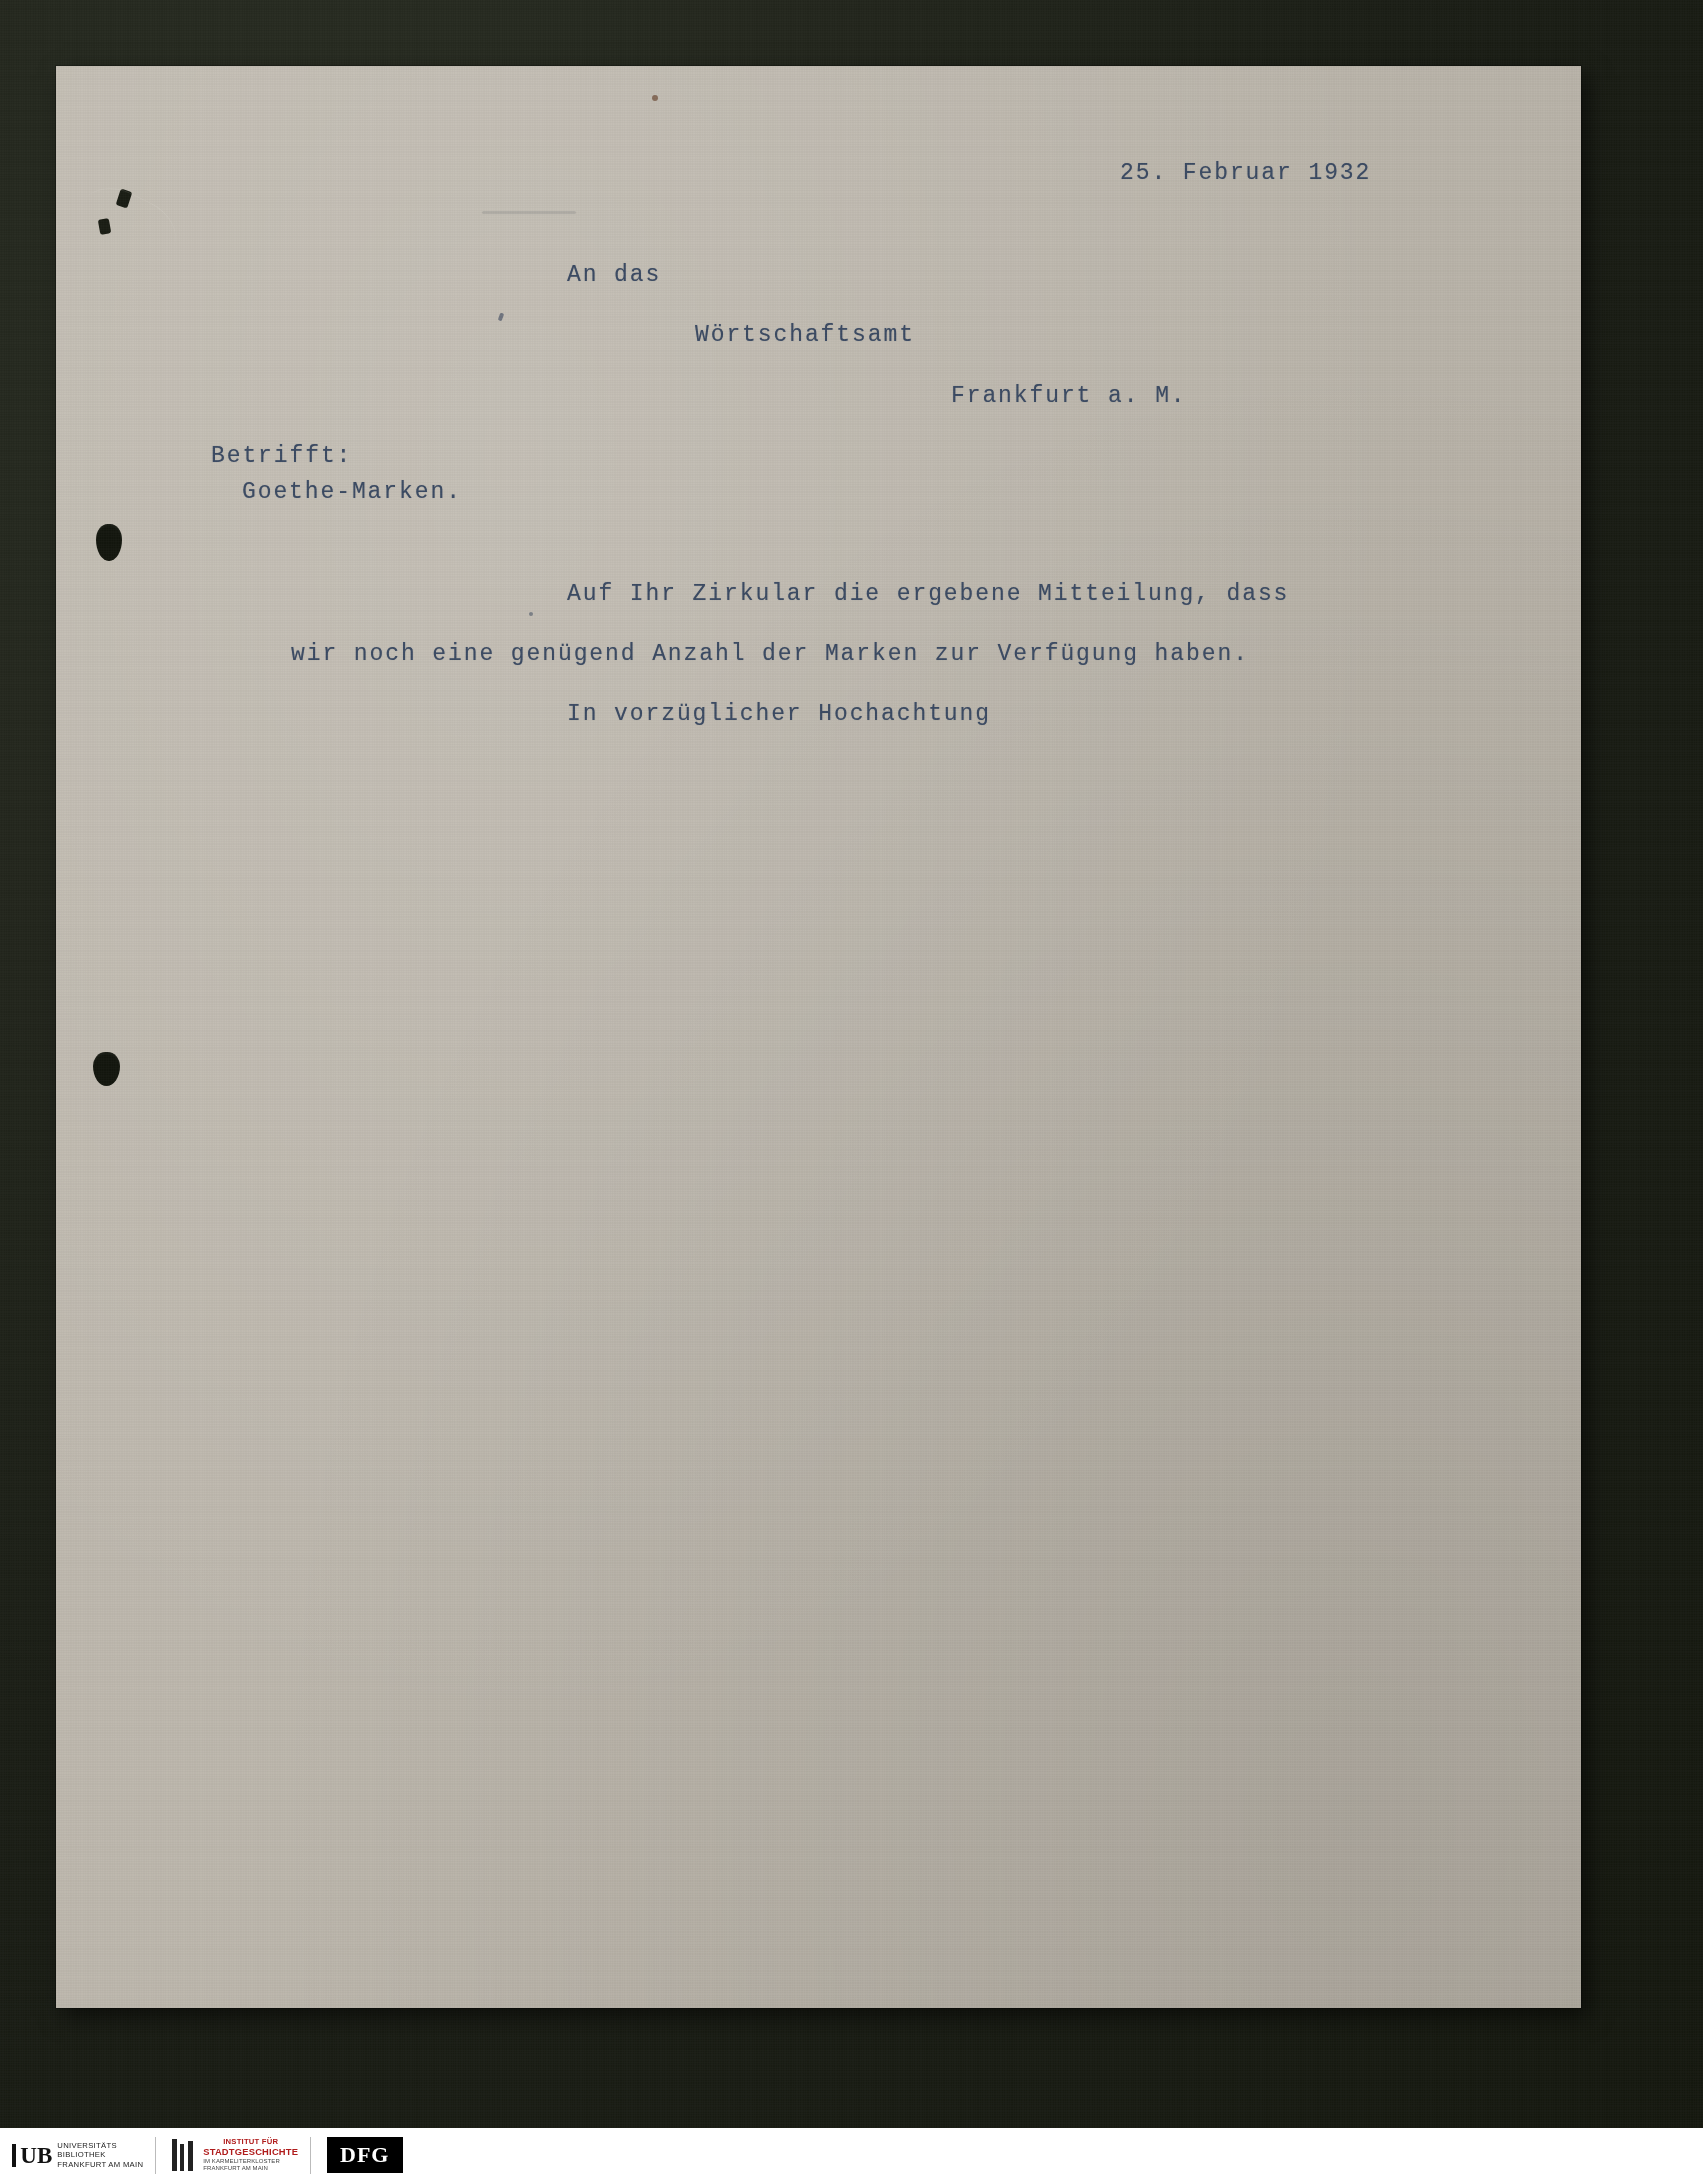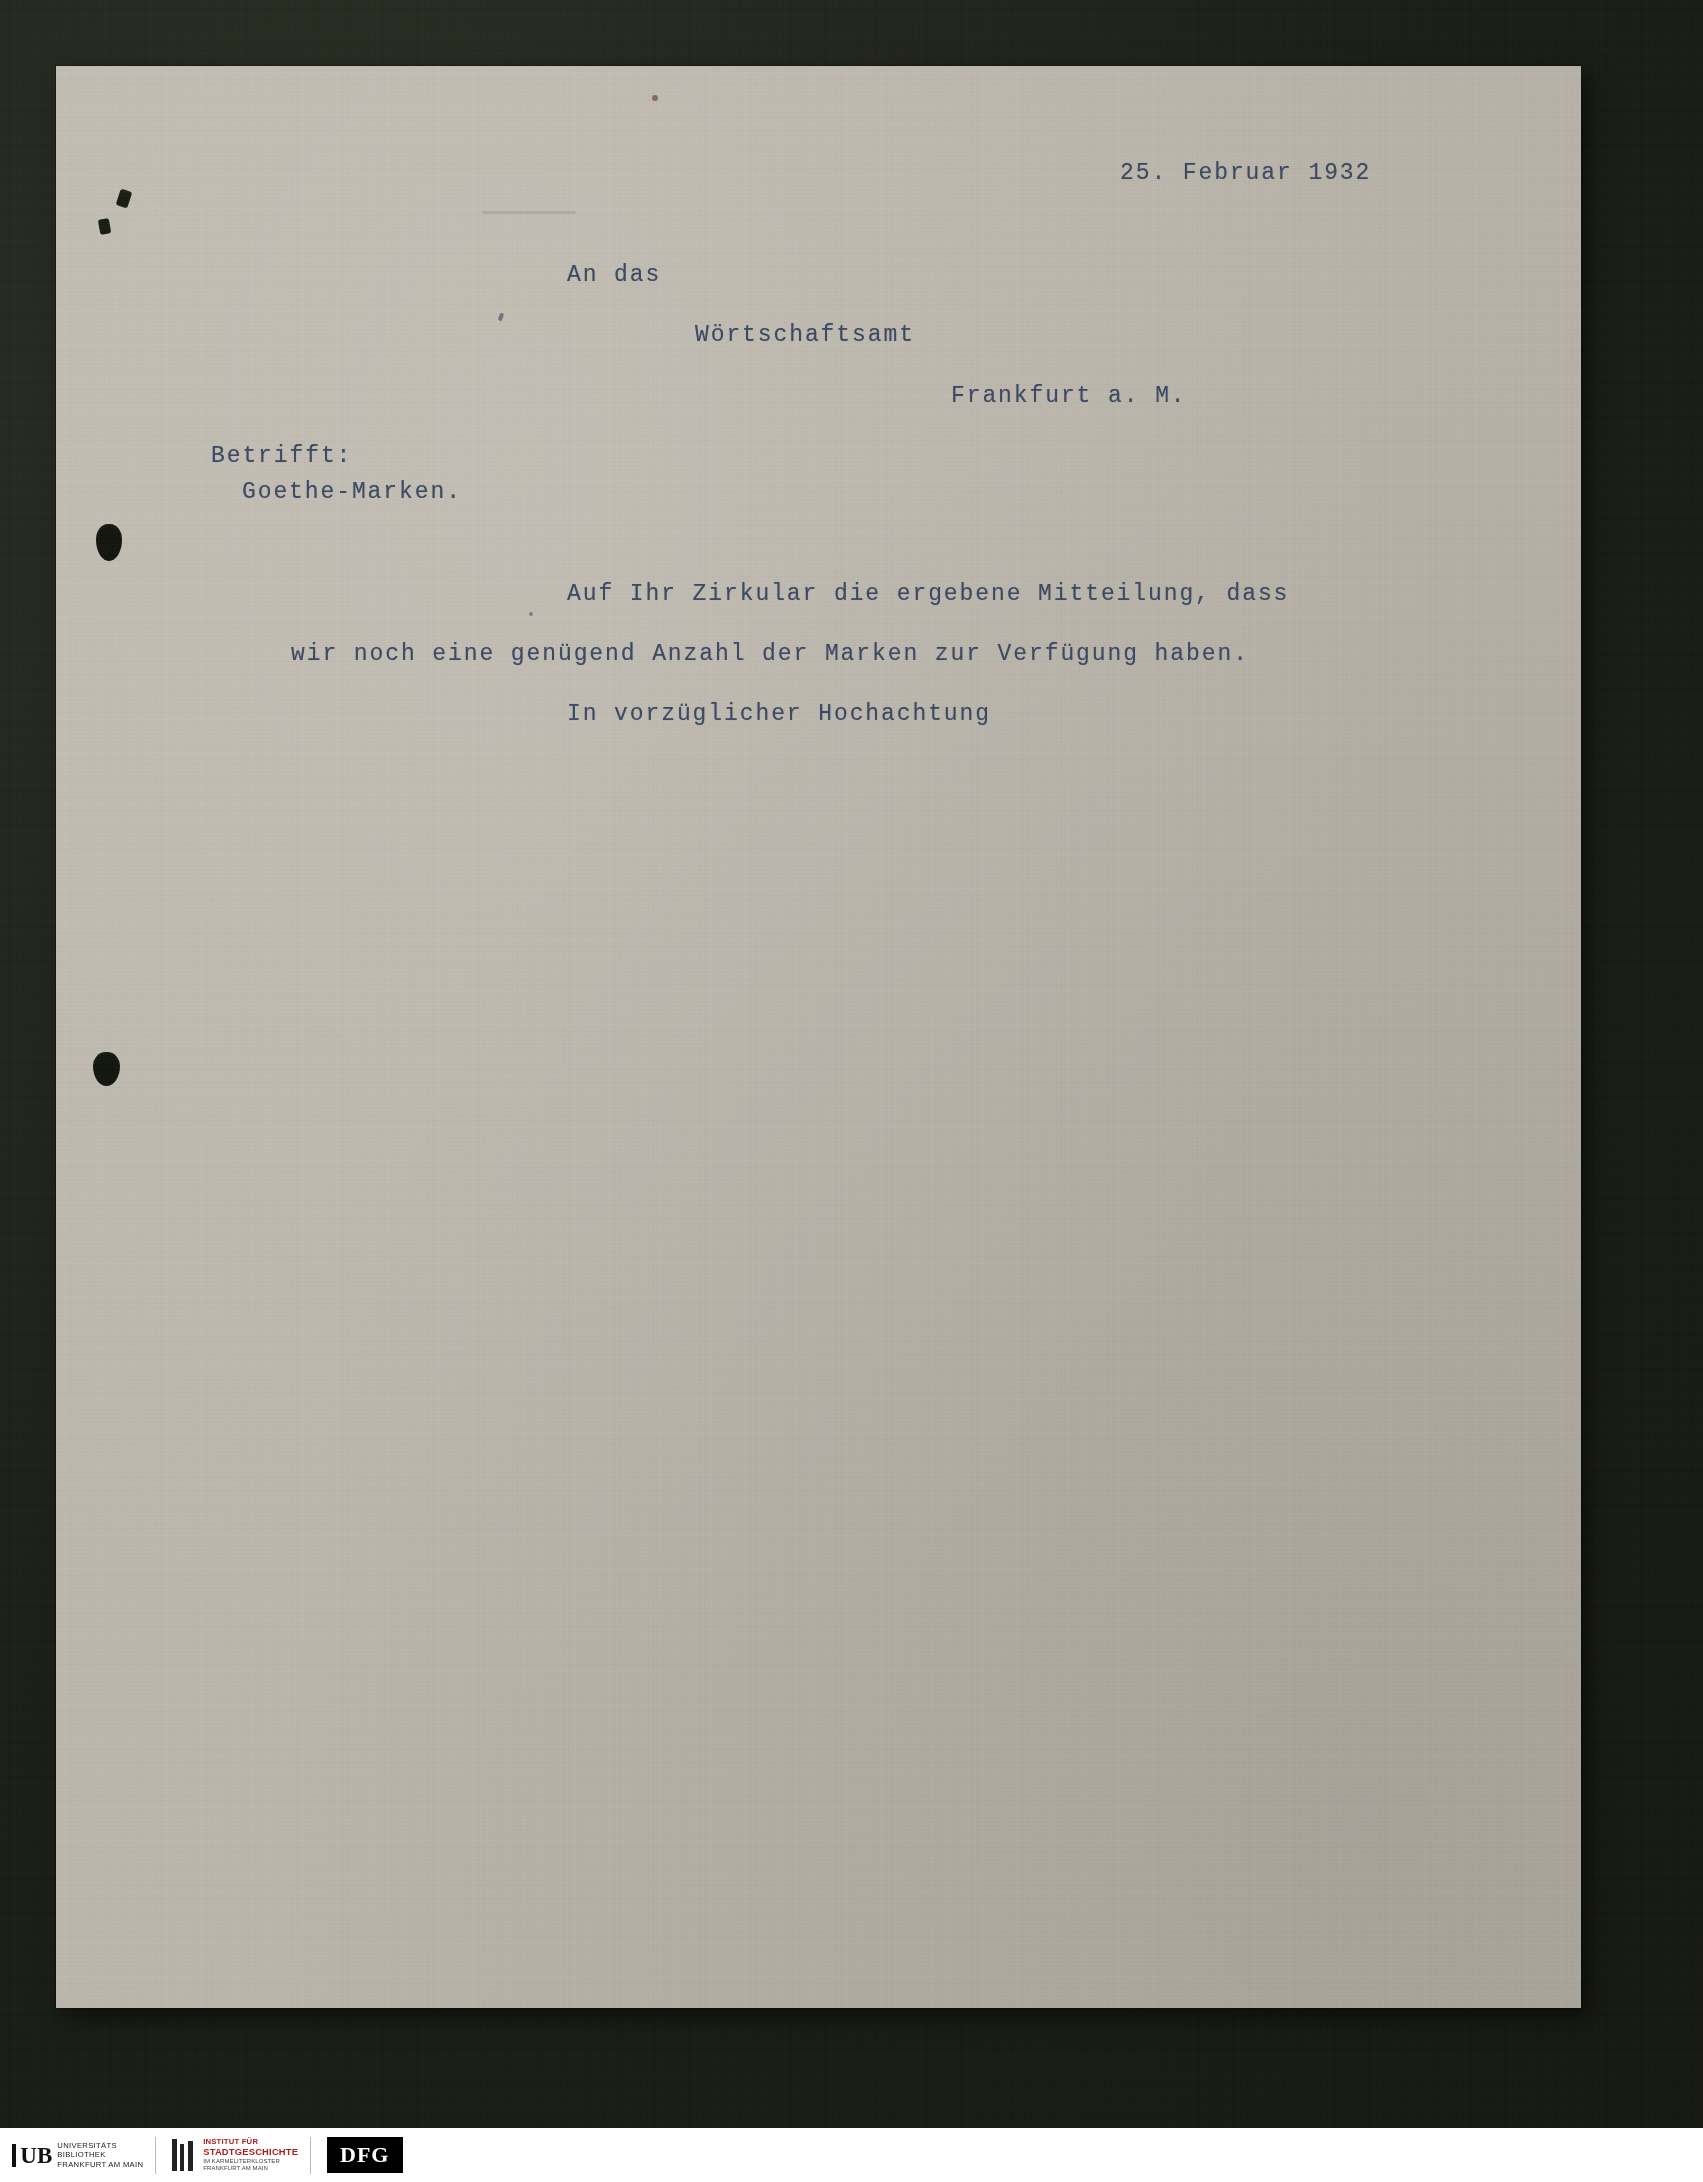--- a/index.html
+++ b/index.html
@@ -162,21 +162,21 @@
     height: 37px;
   }
   .inst-glyph {
     width: 25.6px; height: 32px;
     background:
       linear-gradient(#222 0 0) 0 0/5.1px 32px no-repeat,
       linear-gradient(#222 0 0) 8.5px 5.1px/4.3px 27px no-repeat,
       linear-gradient(#222 0 0) 16px 1.7px/5.1px 31px no-repeat;
   }
   .inst-text { line-height: 1.15; }
-  .inst-1 { font-size: 7.7px; color: #b01c1c; font-weight: bold; letter-spacing: 0.2px; }
+  .inst-1 { font-size: 7.7px; color: #b01c1c; font-weight: bold; letter-spacing: 0.2px; text-align: center; }
   .inst-2 { font-size: 9.4px; color: #b01c1c; font-weight: bold; letter-spacing: 0.2px; }
   .inst-3 { font-size: 6px; color: #444; letter-spacing: 0.1px; }
   .inst-4 { font-size: 6px; color: #444; letter-spacing: 0.1px; }
   #footer-credit {
     font-size: 12.8px;
     color: #222;
     flex: 1;
   }
   #logo-dfg {
     background: #000;

